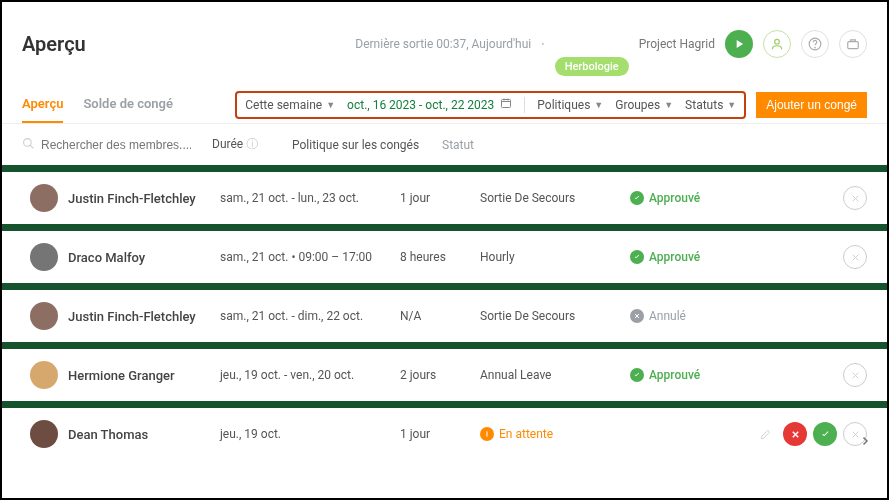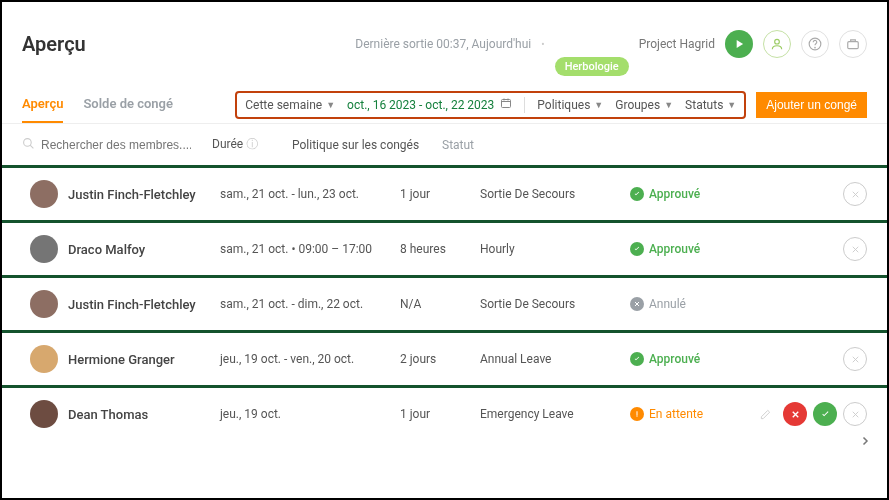--- a/index.html
+++ b/index.html
@@ -133,21 +133,21 @@
   .table-header, .table-row {
     display: flex;
     align-items: center;
     padding: 12px 20px;
   }
   .table-header {
     color: #9aa0a6;
     font-size: 12px;
   }
   .table-row {
-    border-top: 3px solid #14532d;
+    border-top: 7px solid #14532d;
     padding-left: 28px;
   }
   .col-member { width: 190px; display: flex; align-items: center; gap: 10px; }
   .col-dates { width: 180px; color: #555; font-size: 12px; }
   .col-duration { width: 80px; color: #555; font-size: 12px; }
   .col-policy { width: 150px; color: #555; font-size: 12px; }
   .col-status { width: 110px; font-size: 12px; display: flex; align-items: center; gap: 5px;}
   .col-actions { flex: 1; display: flex; justify-content: flex-end; gap: 6px; align-items: center;}
   .avatar {
     width: 28px;
@@ -384,21 +384,20 @@
         </div>
       </div>
     </div>
     <div class="table-row">
     <div class="col-member">
       <div class="avatar" style="background:#6d4c41"></div>
       <span class="member-name">Dean Thomas</span>
     </div>
     <div class="col-dates">jeu., 19 oct.</div>
     <div class="col-duration">1 jour</div>
-    <div class="col-policy">Emergency Leave</div>
     <div class="col-status">
       <span class="status-dot dot-orange">
           <svg viewBox="0 0 24 24">
             <path fill="#fff" d="M12 5v9M12 17v2" stroke="#fff" stroke-width="3" stroke-linecap="round"></path>
           </svg>
         </span>
       <span class="status-pending">En attente</span>
     </div>
     <div class="col-actions">
       <div class="action-circle" style="color:#ccc">

